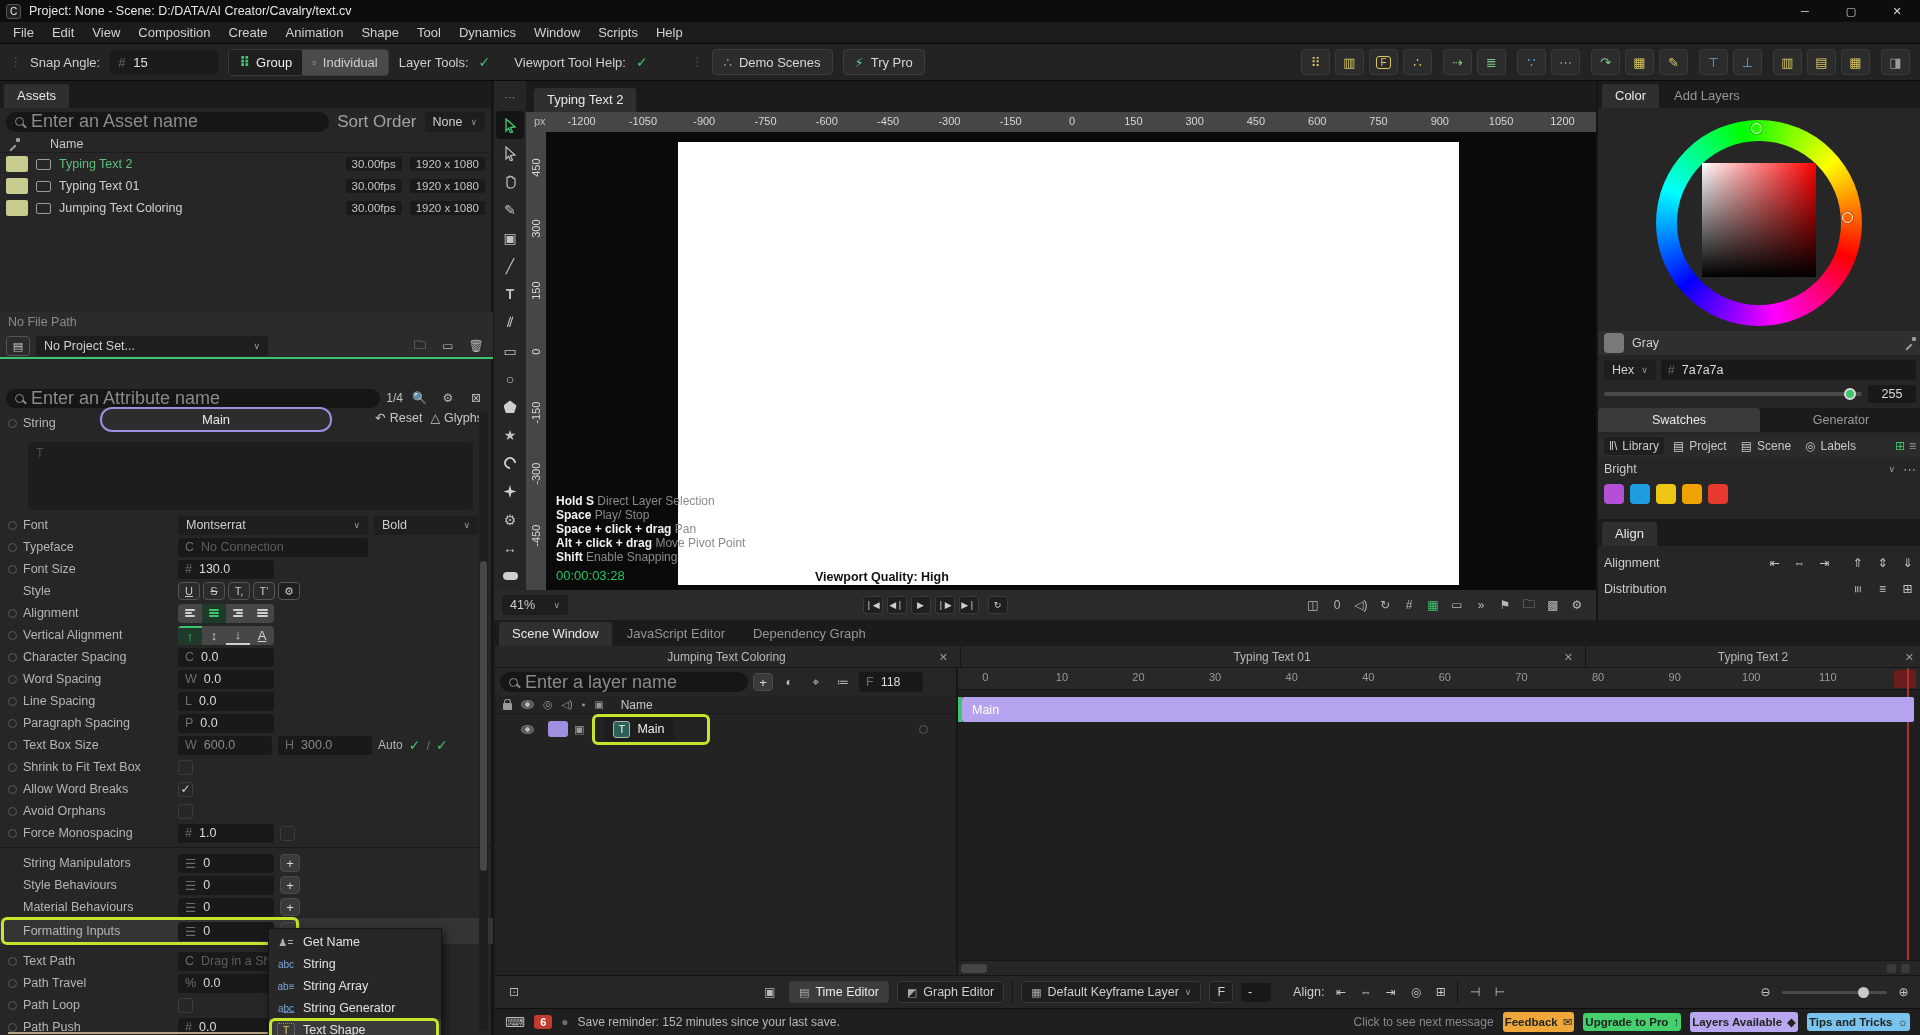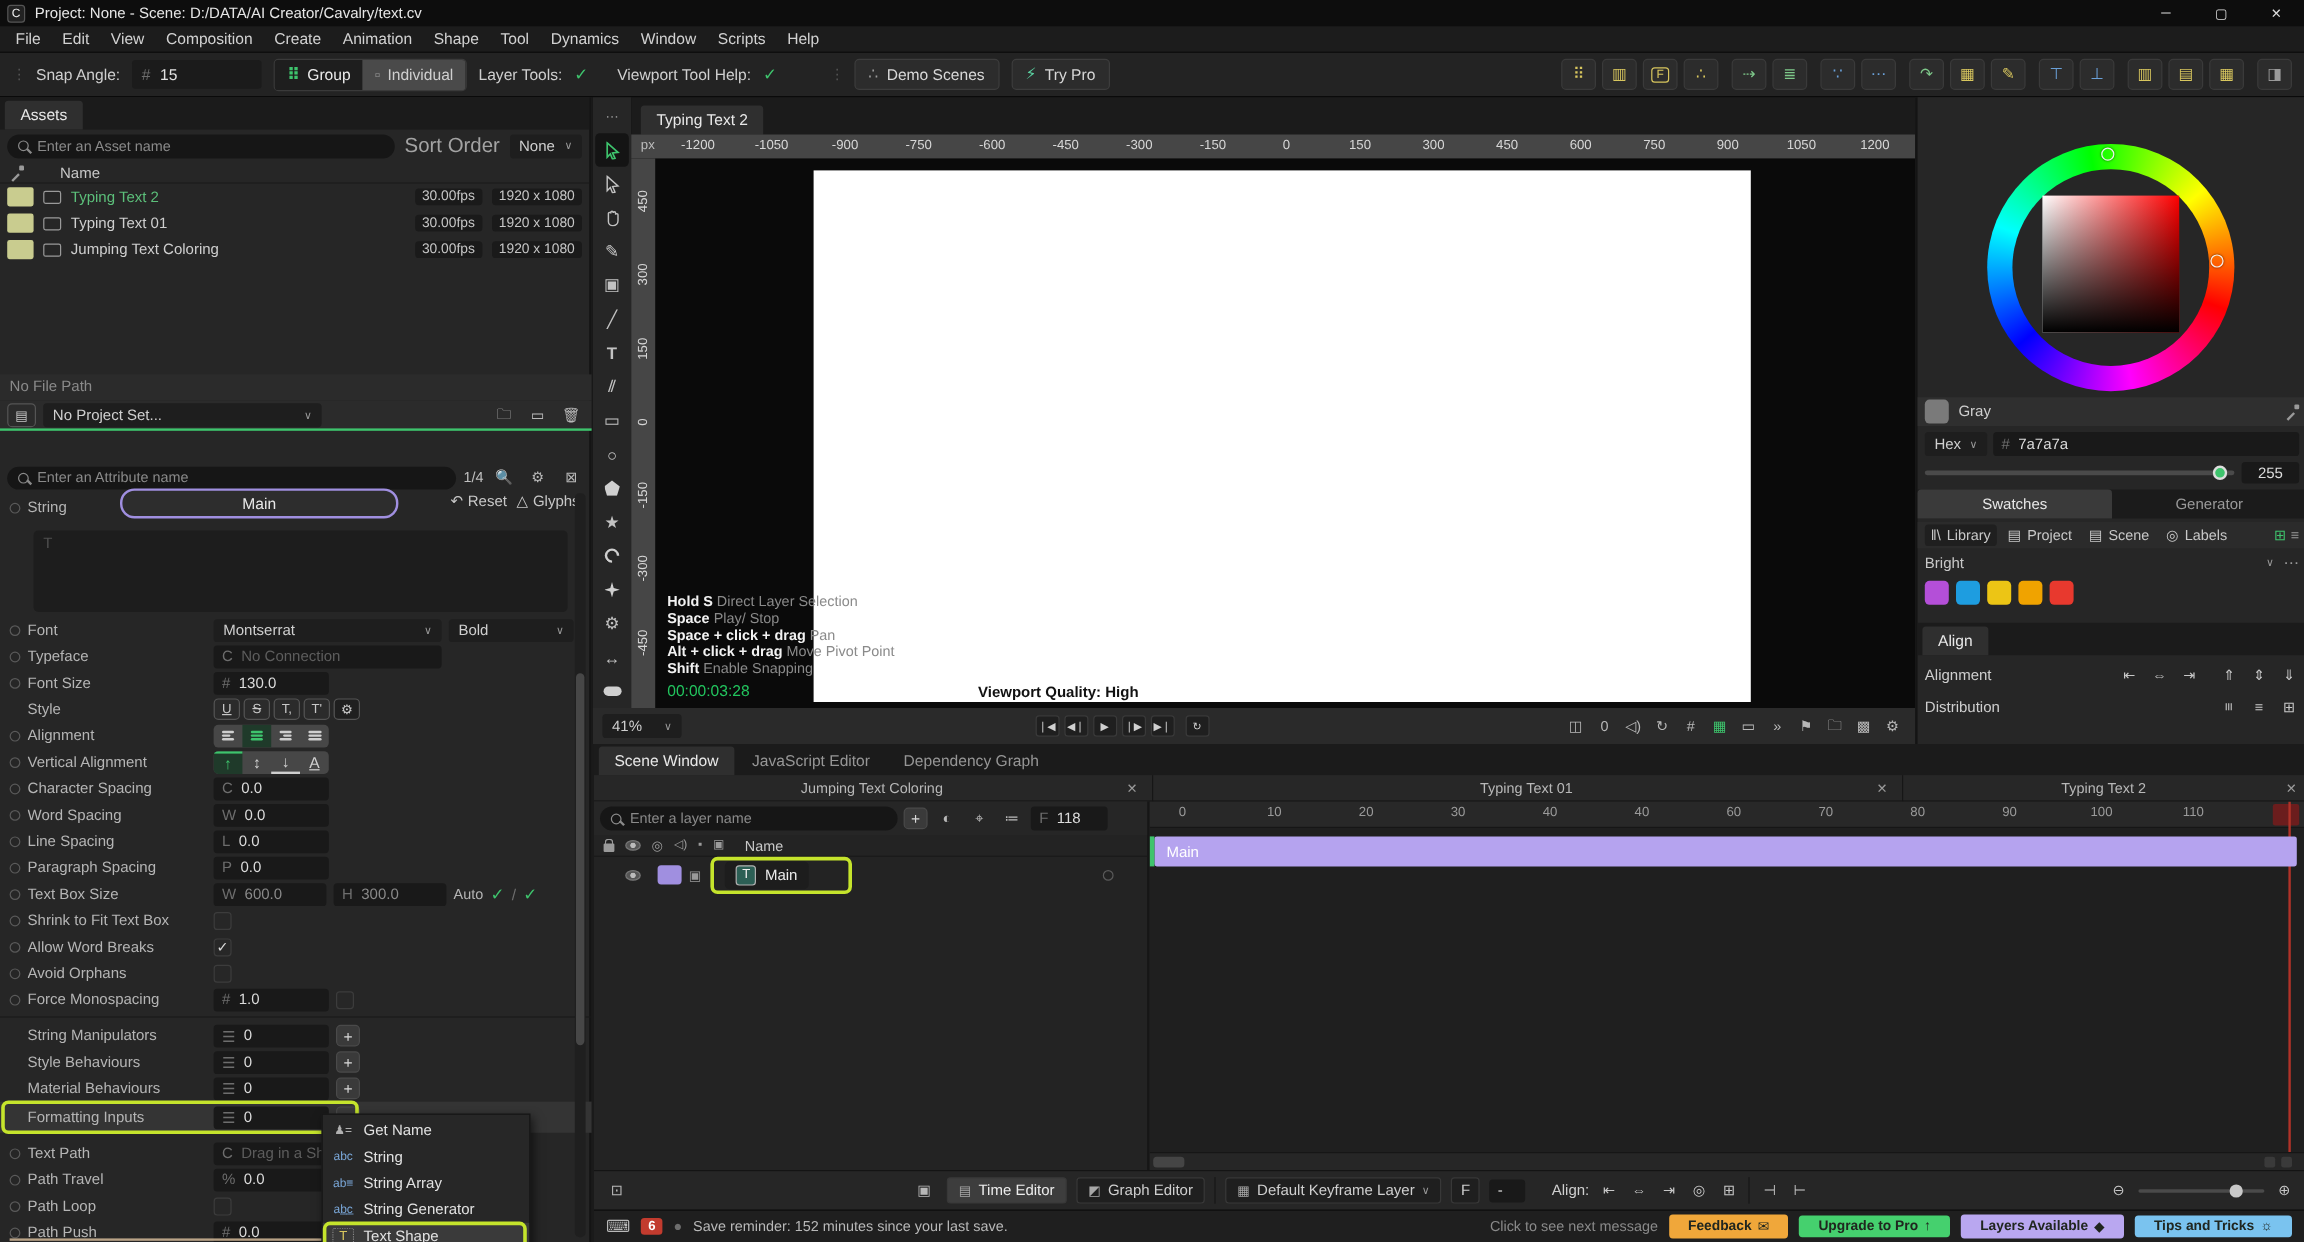--- a/index.html
+++ b/index.html
@@ -25,21 +25,21 @@
   .seg-off { background:#4a4a4a; color:#cfcfcf; }
   .gcheck { color:#3ec46d; font-size:14px; font-weight:bold; }
   .tb-btn { height:26px; background:#2c2c2c; border:1px solid #3d3d3d; border-radius:4px; display:flex; align-items:center; gap:7px; padding:0 11px; color:#d8d8d8; }
   .ico-btn { width:29px; height:26px; background:#2c2c2c; border:1px solid #3a3a3a; border-radius:4px; display:flex; align-items:center; justify-content:center; font-size:13px; }
   .yl { color:#d8c65e; } .gr { color:#7ec88a; } .bl { color:#6aa0d8; } .gy { color:#9a9a9a; }
 
   
   .tabbar { background:#1b1b1b; display:flex; align-items:flex-end; gap:2px; padding:3px 4px 0 4px; }
   .tab { padding:4px 13px 5px; background:#2f2f2f; color:#e8e8e8; border-radius:3px 3px 0 0; font-size:13px; white-space:nowrap; }
   .tab-off { background:transparent; color:#969696; }
-  .pill { background:#161616; border-radius:11px; color:#8a8a8a; display:flex; align-items:center; padding:0 9px; gap:7px; font-size:12px; }
+  .pill { background:#161616; border-radius:11px; color:#8a8a8a; display:flex; align-items:center; padding:0 9px; gap:7px; font-size:18px; }
   .mag { width:9px; height:9px; border:1.5px solid #8a8a8a; border-radius:50%; position:relative; flex:none; }
   .mag::after { content:""; position:absolute; width:5px; height:1.5px; background:#8a8a8a; transform:rotate(45deg); right:-4px; bottom:-1px; }
   .field { background:#191919; border-radius:3px; color:#dcdcdc; display:flex; align-items:center; padding:0 7px; gap:7px; font-size:12.5px; height:19px; }
   .pfx { color:#6d6d6d; }
   .dim { color:#6d6d6d; }
   .caret { font-size:9px; color:#9a9a9a; }
   .ddl { background:#1e1e1e; border-radius:3px; display:flex; align-items:center; padding:0 8px; color:#cfcfcf; font-size:12.5px; }
   .chk { width:15px; height:15px; background:#272727; border:1px solid #3c3c3c; border-radius:3px; display:flex; align-items:center; justify-content:center; color:#d8d8d8; font-size:12px; }
   .conn { width:9px; height:9px; border:1px solid #5a5a5a; border-radius:50%; flex:none; }
   .hl { border:3px solid #c5e42c; border-radius:6px; }
@@ -137,21 +137,21 @@
   .mini-ic { color:#a8a8a8; font-size:11px; }
   .lay-row { display:flex; align-items:center; height:30px; gap:6px; padding-left:26px; position:relative; }
   .eye { width:13px; height:9px; border-radius:50%; background:radial-gradient(circle at 50% 50%, #bbb 0 2px, transparent 2.5px), #555; border:1px solid #777; }
   .lock { width:9px; height:7px; background:#9a9a9a; border-radius:1px; position:relative; margin-top:4px; }
   .lock::before { content:""; position:absolute; left:1px; top:-4px; width:5px; height:4px; border:1.5px solid #9a9a9a; border-bottom:none; border-radius:3px 3px 0 0; }
   .tchip { width:17px; height:17px; border:1.5px solid #b0b0b0; border-radius:3px; color:#eee; font-size:11px; display:flex; align-items:center; justify-content:center; background:#2c5f55; }
 
   
   #statusbar { left:495px; top:1008px; width:1425px; height:27px; background:#1f1f1f; border-top:1px solid #0e0e0e; display:flex; align-items:center; gap:9px; padding:0 10px; font-size:12px; color:#b8b8b8; }
   .sb-badge { background:#c23b2e; color:#fff; border-radius:3px; padding:1px 6px; font-size:11px; font-weight:bold; }
-  .chip { border-radius:3px; padding:3px 16px; font-size:11.5px; color:#20261f; font-weight:bold; display:flex; gap:5px; align-items:center; }
+  .chip { border-radius:3px; padding:3px 2px; font-size:11.5px; color:#20261f; font-weight:bold; display:flex; gap:5px; align-items:center; }
 </style>
 </head>
 <body>
 
 <div id="titlebar" class="abs">
   <span class="app-logo">C</span>
   <span>Project: None - Scene: D:/DATA/AI Creator/Cavalry/text.cv</span>
   <div class="win-btns">
     <span class="win-btn">─</span>
     <span class="win-btn">▢</span>
@@ -725,20 +725,24 @@
       <span class="vpi">»</span>
       <span class="vpi">⚑</span>
       <span class="vpi">🗀</span>
       <span class="vpi">▩</span>
       <span class="vpi">⚙</span>
     </div>
   </div>
 </div>
 
 <div id="right-panel" class="abs">
+  <div class="tabbar" style="height:27px">
+    <span class="tab">Color</span>
+    <span class="tab tab-off">Add Layers</span>
+  </div>
   <div id="wheel"></div>
   <div id="svbox"></div>
   <div class="marker" style="left:153px; top:42px"></div>
   <div class="marker" style="left:244px; top:131px"></div>
 
   <div class="rp-row" style="top:250px; height:24px; background:#2f2f2f">
     <span style="width:20px;height:20px;background:#7a7a7a;border-radius:4px"></span>
     <span style="font-size:12.5px">Gray</span>
     <div class="grow"></div>
     <span class="pipette"></span>

